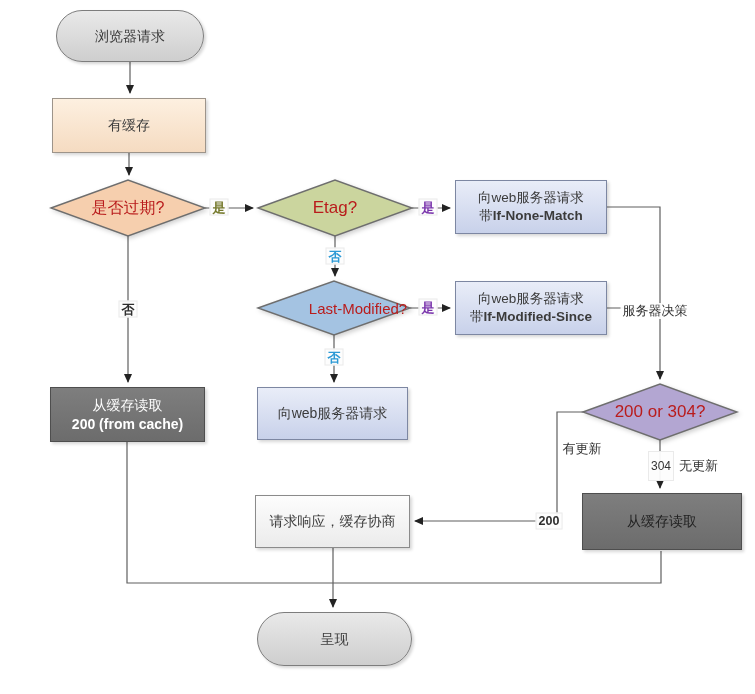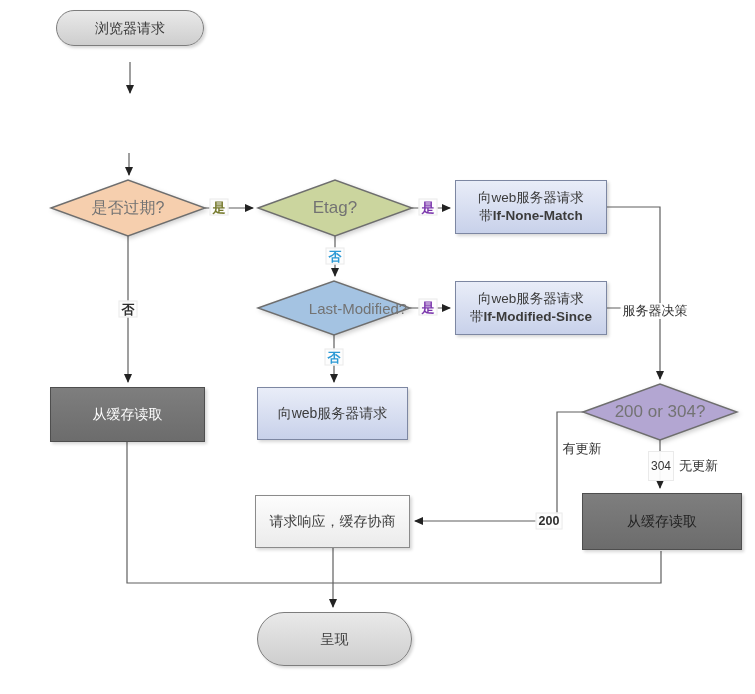--- a/index.html
+++ b/index.html
@@ -22,21 +22,21 @@
   }
   .stadium{background:linear-gradient(#e9e9e9,#cecece);border:1.5px solid #7d7d7d;border-radius:27px;}
   .rect-peach{background:linear-gradient(#fdf0e0,#f5dbc1);border:1.5px solid #9d948a;}
   .rect-lav{background:linear-gradient(#e9edf8,#c8d1ea);border:1.5px solid #7d87a2;font-size:13.5px;}
   .rect-dark{background:linear-gradient(#7e7e7e,#6c6c6c);border:1.5px solid #4e4e4e;color:#ffffff;}
   .rect-dark2{background:linear-gradient(#7e7e7e,#6c6c6c);border:1.5px solid #4e4e4e;color:#222222;}
   .rect-light{background:linear-gradient(#fdfdfd,#ebebeb);border:1.5px solid #8b8b8b;}
   .bold{font-weight:bold;}
 
   .dtext{
-    position:absolute;transform:translate(-50%,-50%);color:#737373;
+    position:absolute;transform:translate(-50%,-50%);color:#b91c1c;
     font-size:16px;white-space:nowrap;text-align:center;
   }
   .dtext.big{font-size:17px;}
   .dtext.mid{font-size:15px;}
 
   .elabel{
     position:absolute;transform:translate(-50%,-50%);font-size:13px;font-weight:bold;
     background:rgba(253,253,253,.95);border:1px solid #eaeaea;padding:0 2px;line-height:15px;
     white-space:nowrap;
   }
@@ -82,24 +82,27 @@
     <path class="wire" d="M583 412 H557 V521 H415" marker-end="url(#arr)"></path>
     <path class="wire" d="M127 442 V583 H661 V551"></path>
     <path class="wire" d="M333 548 V607" marker-end="url(#arr)"></path>
 
     <polygon class="diamond d-peach" points="51,208 128,180 205,208 128,236"></polygon>
     <polygon class="diamond d-olive" points="258,208 335,180 412,208 335,236"></polygon>
     <polygon class="diamond d-blue" points="258,308 334,281 410,308 334,335"></polygon>
     <polygon class="diamond d-purple" points="583,412 660,384 737,412 660,440"></polygon>
   </svg>
 
-  <div class="node stadium" style="left:56px;top:10px;width:148px;height:36px;">
+  <div class="node stadium" style="left:56px;top:10px;width:148px;height:52px;">
     <span>浏览器请求</span>
   </div>
 
+  <div class="node rect-peach" style="left:52px;top:98px;width:154px;height:55px;">
+    <span>有缓存</span>
+  </div>
 
   <div class="dtext" style="left:128px;top:208px;">是否过期?</div>
 
   <div class="dtext big" style="left:335px;top:208px;">Etag?</div>
 
   <div class="node rect-lav" style="left:455px;top:180px;width:152px;height:54px;">
     <span>向web服务器请求</span>
     <span><span>带</span><span class="bold">If-None-Match</span></span>
   </div>
 
@@ -107,20 +110,21 @@
 
   <div class="node rect-lav" style="left:455px;top:281px;width:152px;height:54px;">
     <span>向web服务器请求</span>
     <span><span>带</span><span class="bold">If-Modified-Since</span></span>
   </div>
 
   <div class="dtext big" style="left:660px;top:412px;">200 or 304?</div>
 
   <div class="node rect-dark" style="left:50px;top:387px;width:155px;height:55px;">
     <span>从缓存读取</span>
+    <span class="bold">200 (from cache)</span>
   </div>
 
   <div class="node rect-lav" style="left:257px;top:387px;width:151px;height:53px;font-size:14px;">
     <span>向web服务器请求</span>
   </div>
 
   <div class="node rect-dark2" style="left:582px;top:493px;width:160px;height:57px;">
     <span>从缓存读取</span>
   </div>
 

